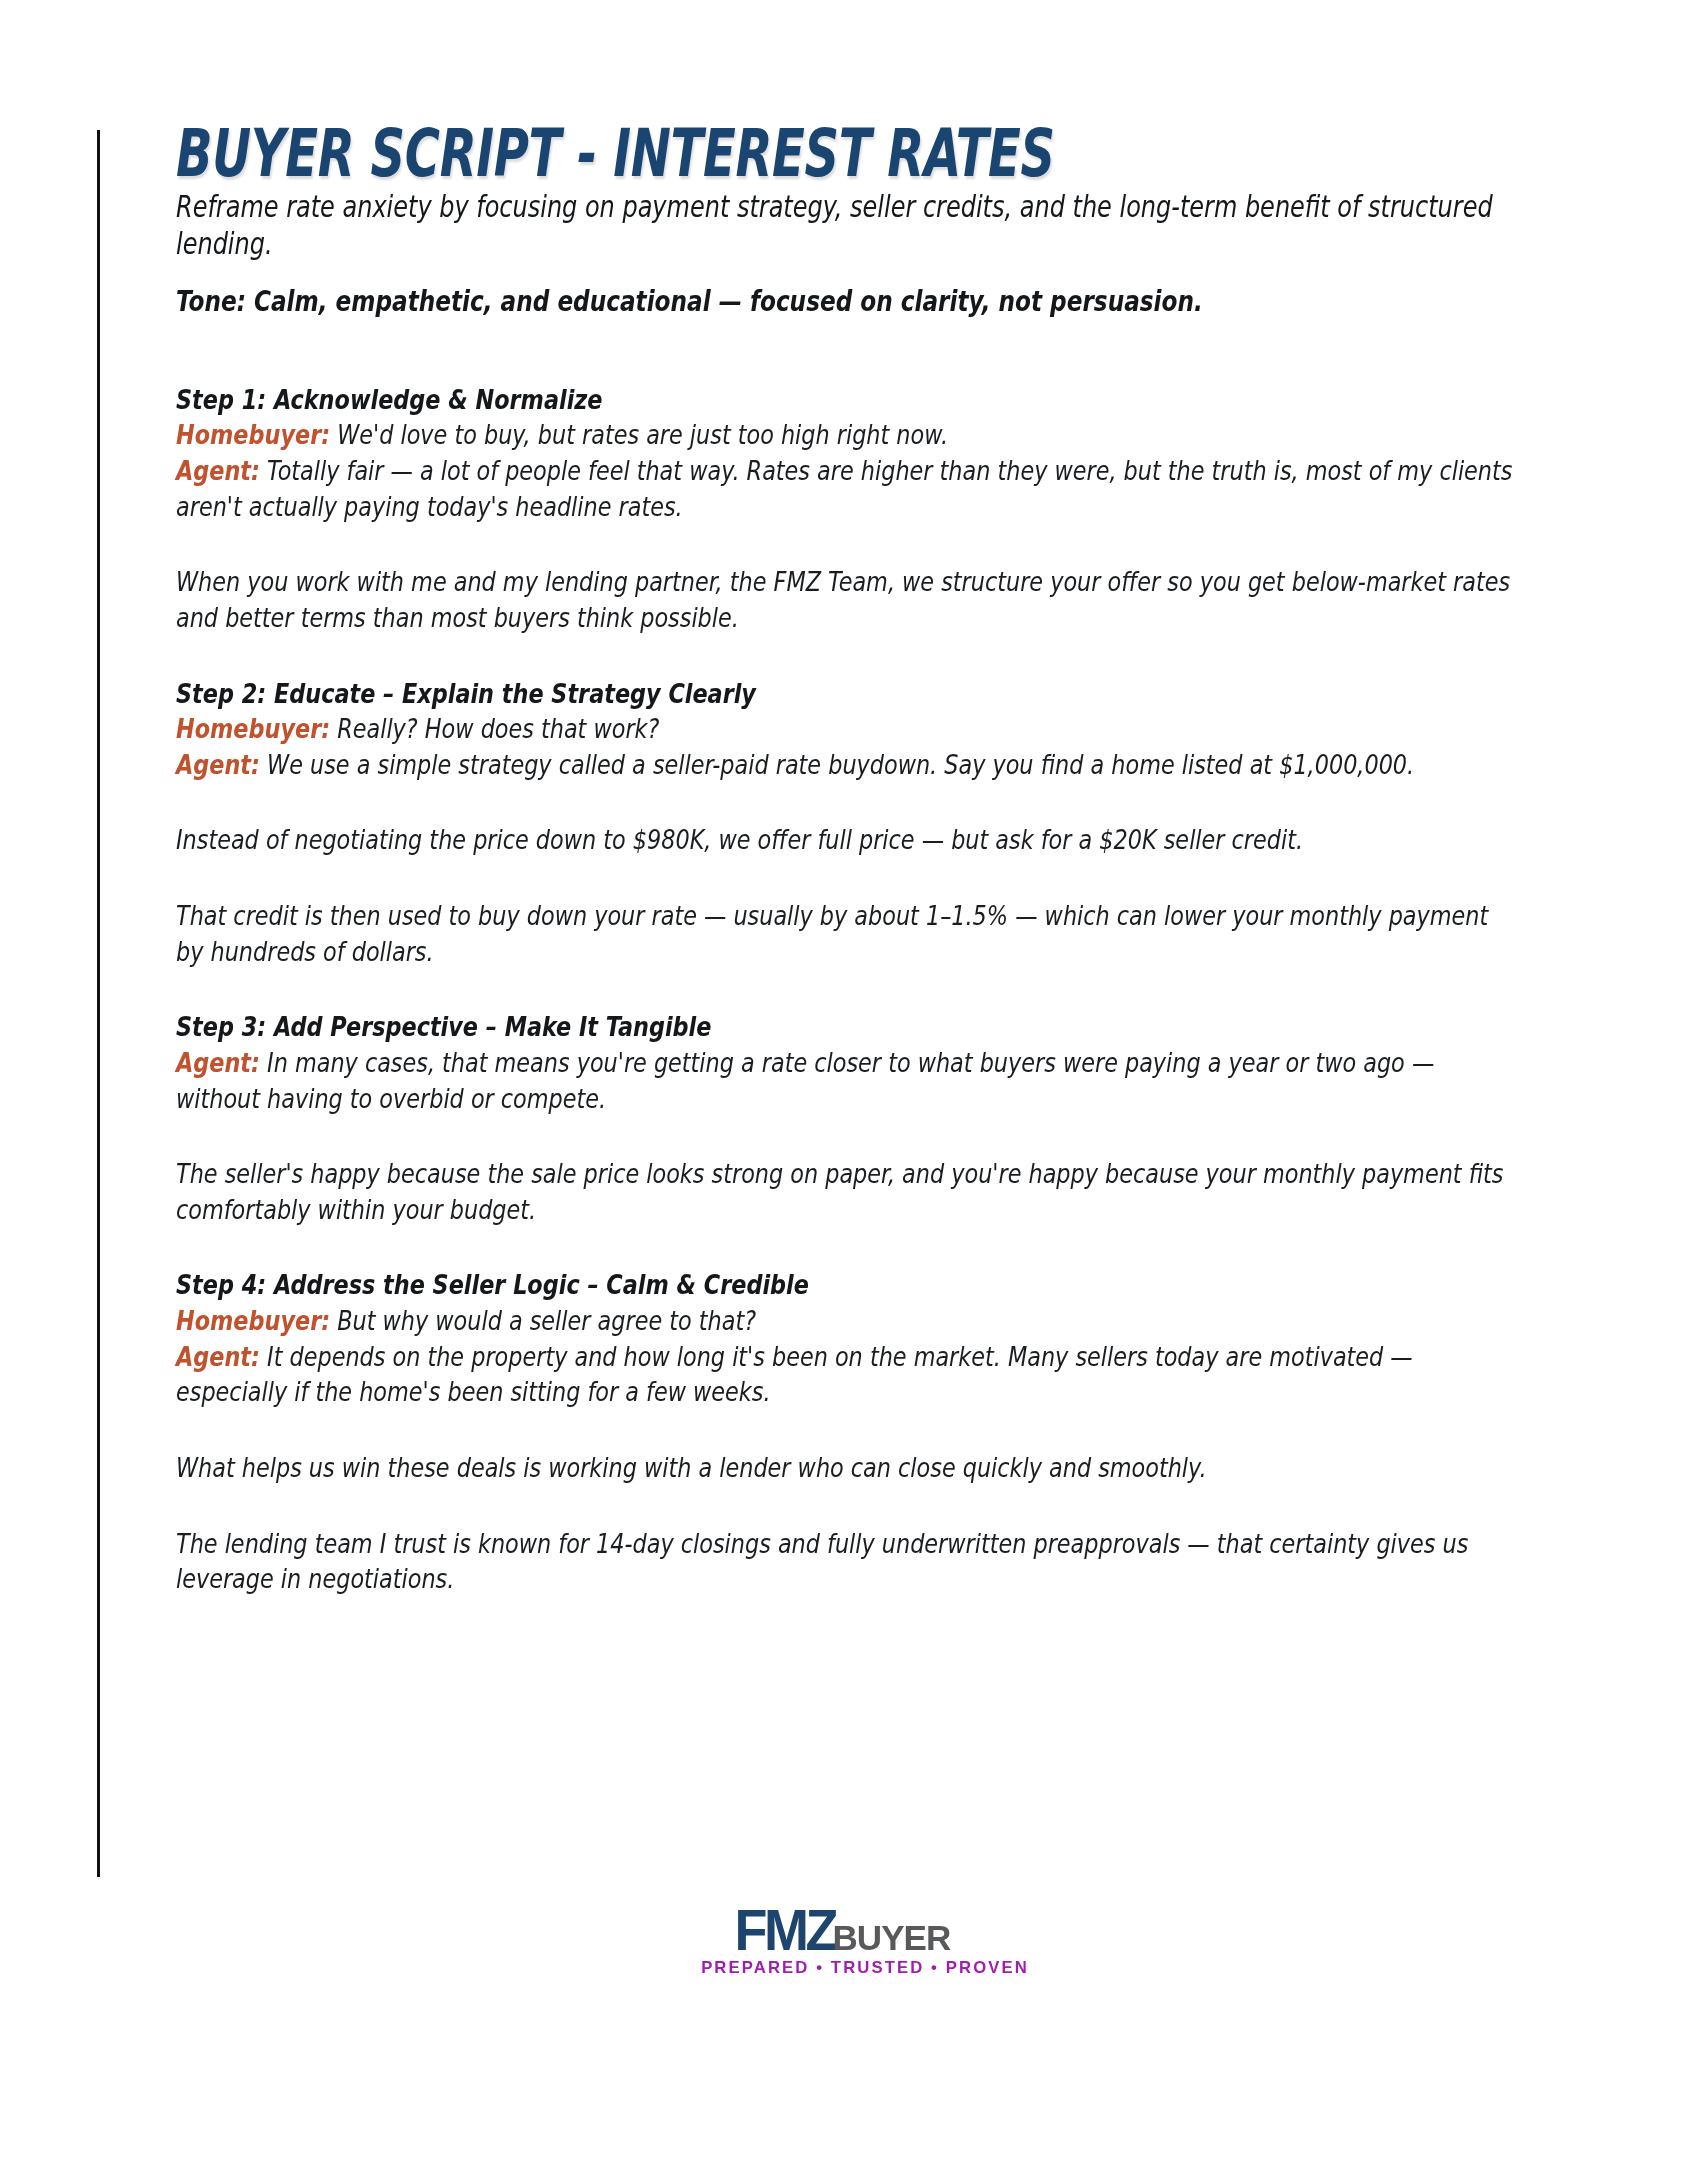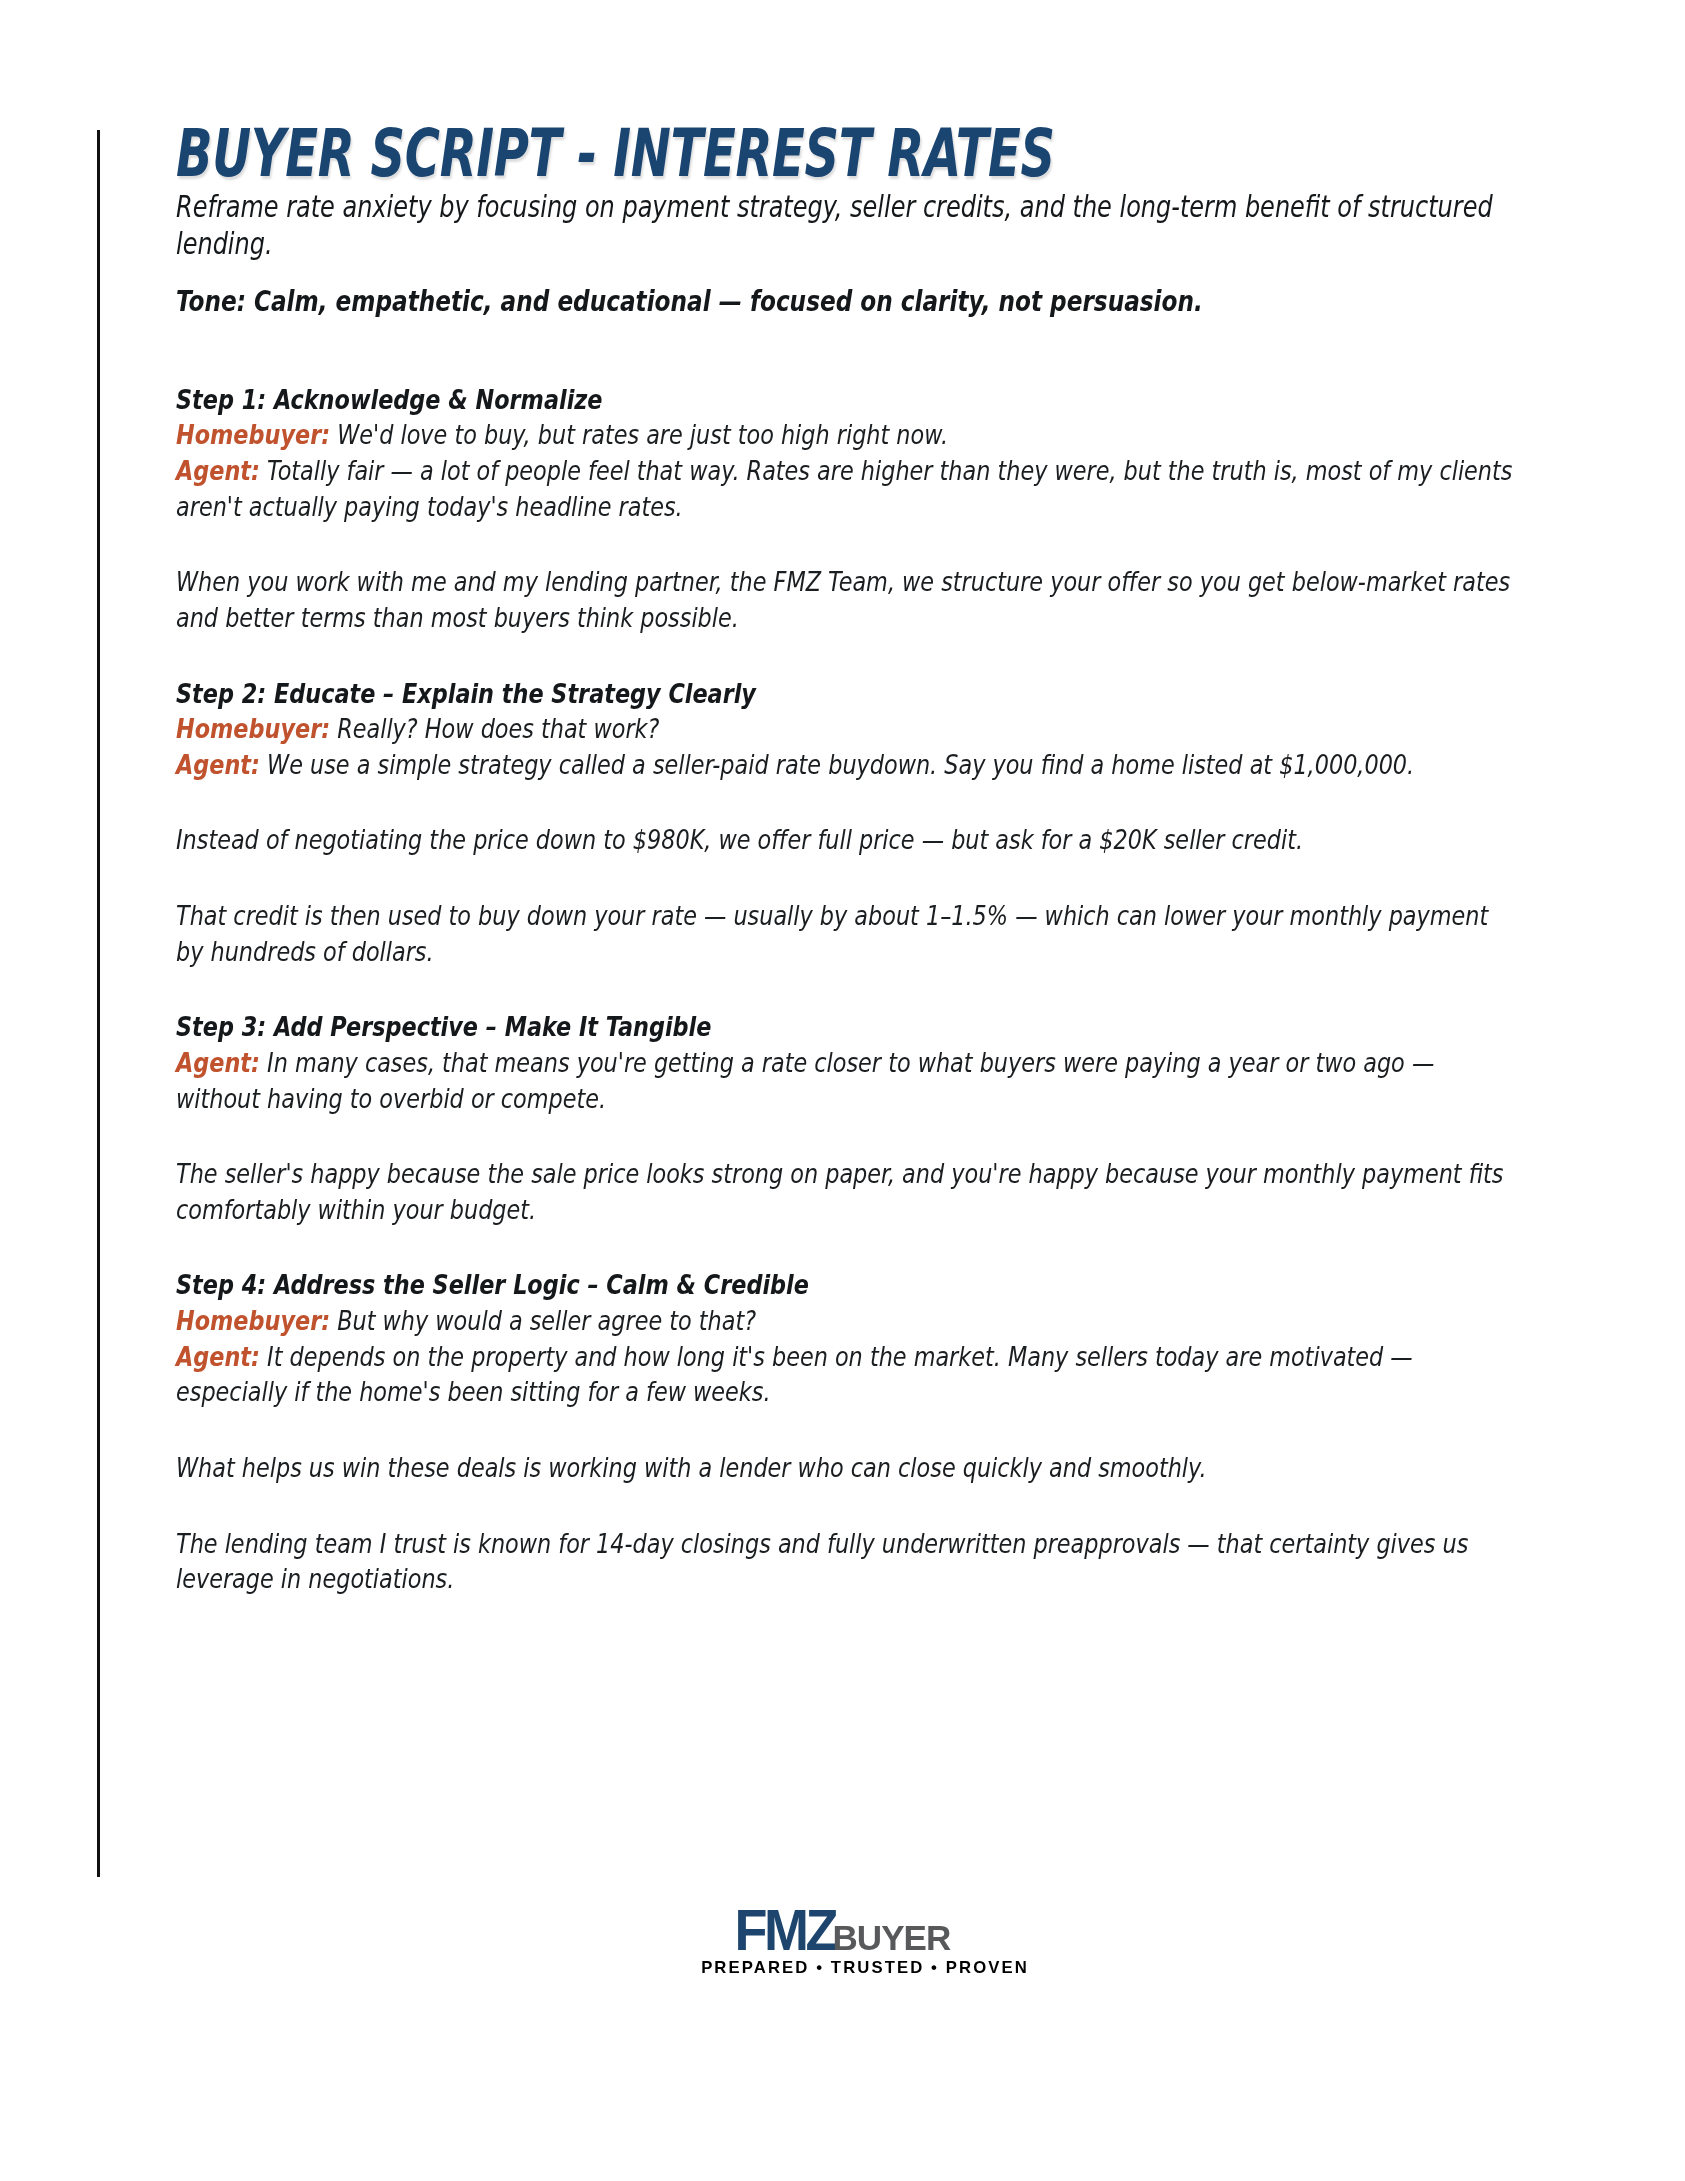--- a/index.html
+++ b/index.html
@@ -151,21 +151,21 @@
     color: #58595b;
     margin-left: -2.6px;
     position: relative;
     top: 0.9px;
   }
   .logo-tag {
     font-family: "Liberation Sans", sans-serif;
     font-weight: 700;
     font-size: 16.7px;
     letter-spacing: 2.1px;
-    color: #000000;
+    color: #a21caf;
     margin-top: 2.6px;
     padding-left: 45px;
   }
 
   .nmls {
     font-family: "Liberation Sans Narrow", "DejaVu Sans Condensed", "Liberation Sans", sans-serif;
     font-weight: 700;
     font-size: 18.4px;
     color: #4a4a4a;
     margin-top: 19.3px;

